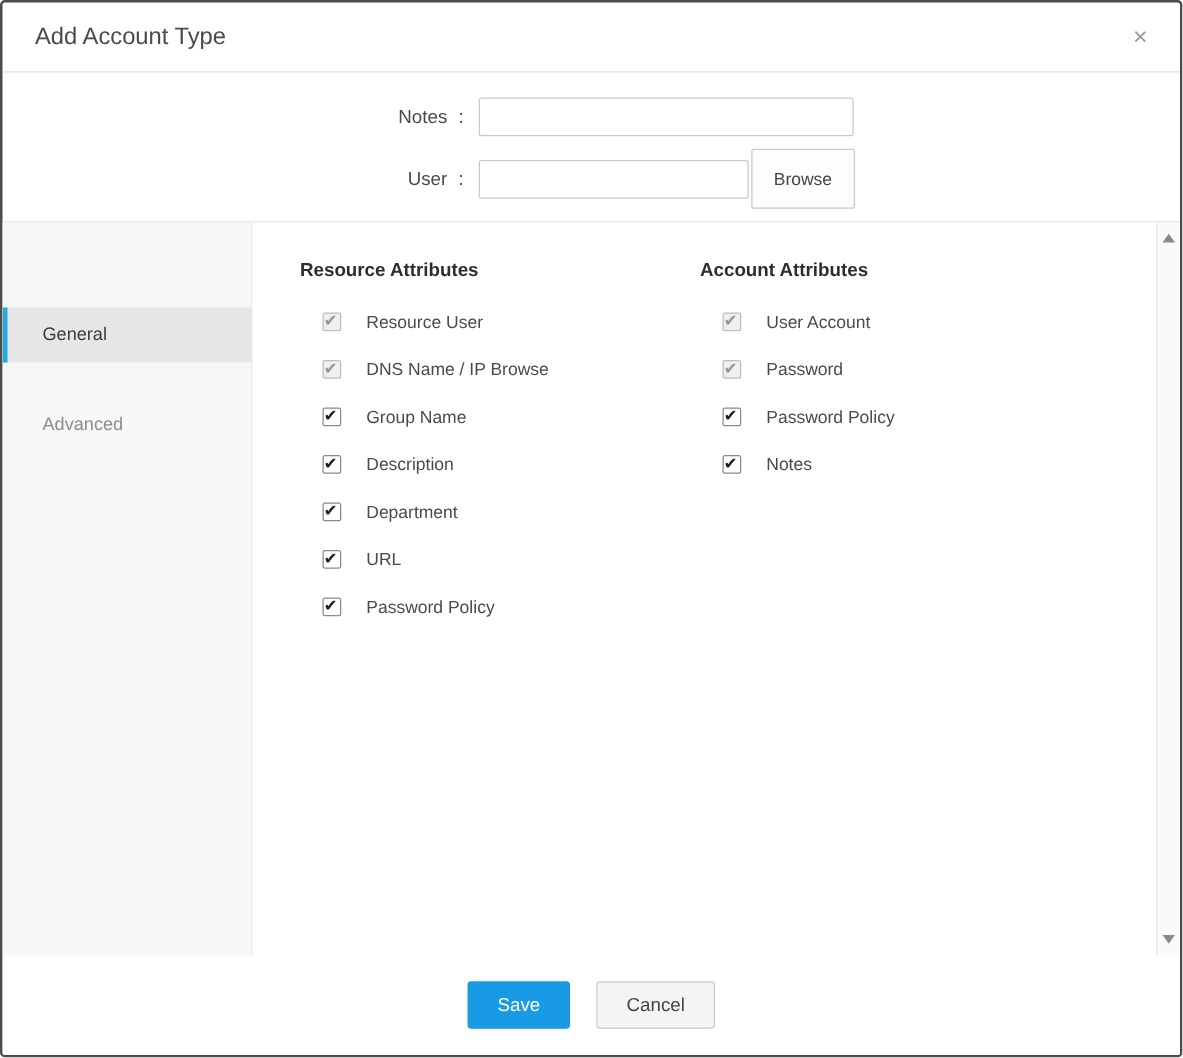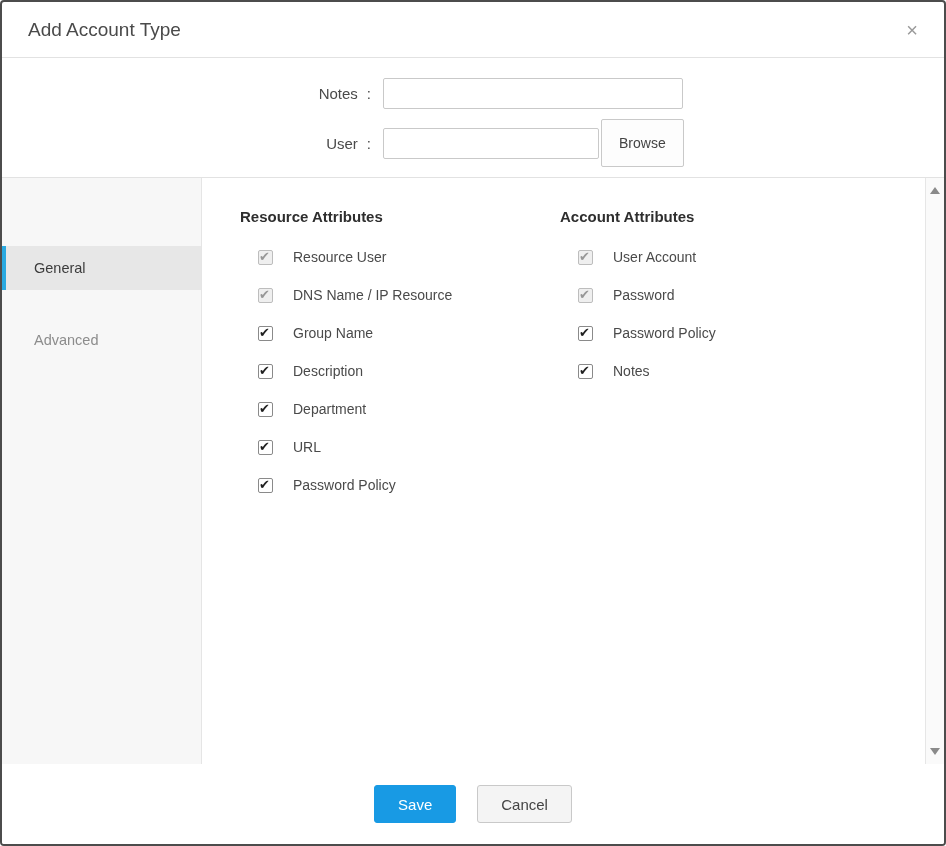--- a/index.html
+++ b/index.html
@@ -136,21 +136,21 @@
     <div class="panel">
       <div class="col-resource">
         <div class="col-heading">Resource Attributes</div>
         <div id="resource-list">
             <label class="check-row">
     <span class="cb checked disabled"></span>
     <span class="cb-label">Resource User</span>
   </label>
             <label class="check-row">
     <span class="cb checked disabled"></span>
-    <span class="cb-label">DNS Name / IP Resource</span>
+    <span class="cb-label">DNS Name / IP Browse</span>
   </label>
             <label class="check-row">
     <span class="cb checked"></span>
     <span class="cb-label">Group Name</span>
   </label>
             <label class="check-row">
     <span class="cb checked"></span>
     <span class="cb-label">Description</span>
   </label>
             <label class="check-row">

